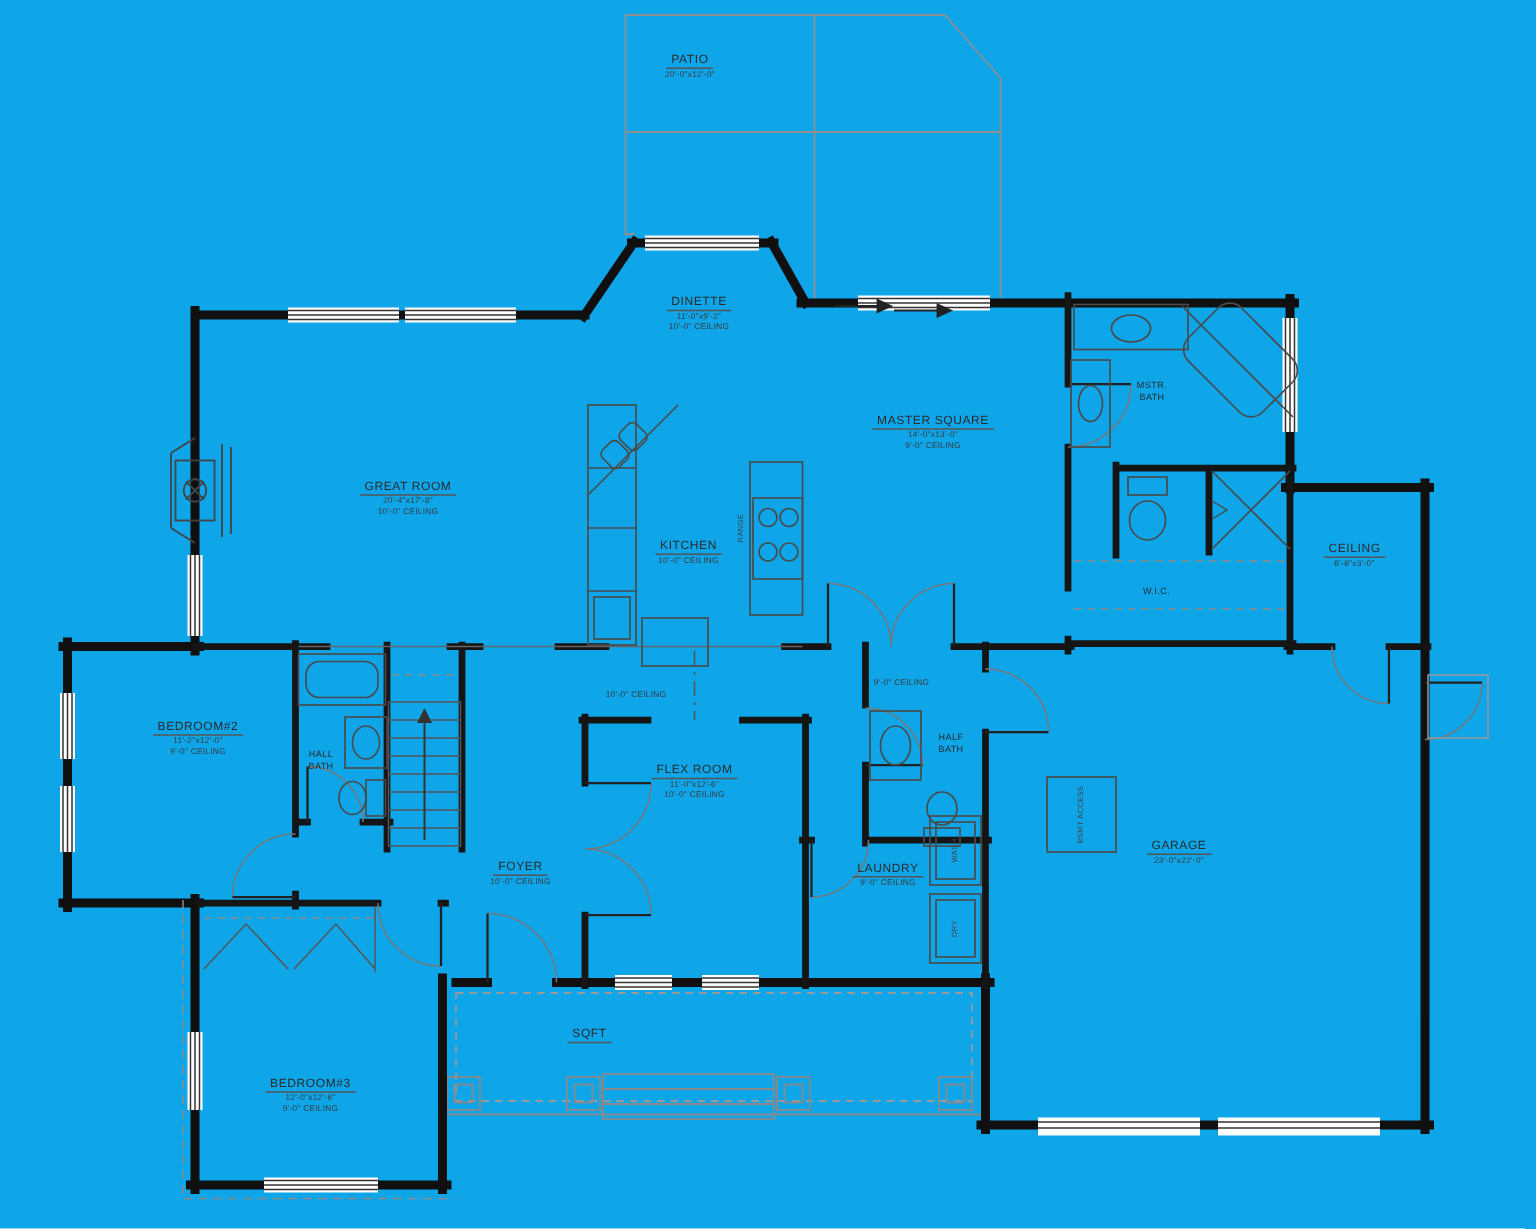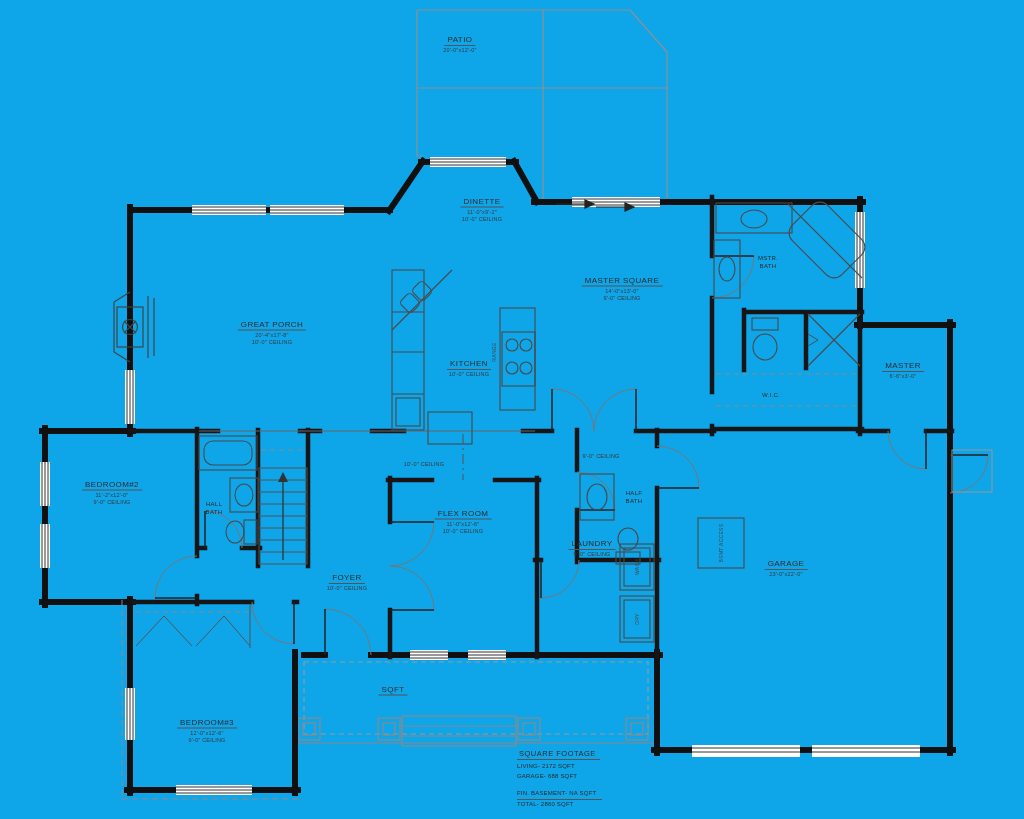--- a/index.html
+++ b/index.html
@@ -228,58 +228,58 @@
     <polygon points="594,204 585,200 585,208"></polygon>
     <polygon points="634,207 625,203 625,211"></polygon>
   </g>
 </svg>
 
 <div class="lbl" style="left:460px;top:44px">
   <span class="nm u">PATIO</span>
   <span class="dm">20'-0"x12'-0"</span>
 </div>
 
-<div class="lbl" style="left:482px;top:209px">
+<div class="lbl" style="left:466px;top:209px">
   <span class="nm u">DINETTE</span>
   <span class="dm">11'-0"x9'-2"</span>
   <span class="dm">10'-0" CEILING</span>
 </div>
 
 <div class="lbl" style="left:272px;top:332px">
-  <span class="nm u">GREAT PORCH</span>
+  <span class="nm u">GREAT ROOM</span>
   <span class="dm">20'-4"x17'-8"</span>
   <span class="dm">10'-0" CEILING</span>
 </div>
 
-<div class="lbl" style="left:469px;top:368px">
+<div class="lbl" style="left:459px;top:368px">
   <span class="nm u">KITCHEN</span>
   <span class="dm">10'-0" CEILING</span>
 </div>
 
 <div class="lbl" style="left:622px;top:288px">
   <span class="nm u">MASTER SQUARE</span>
   <span class="dm">14'-0"x13'-0"</span>
   <span class="dm">9'-0" CEILING</span>
 </div>
 
 <div class="lbl" style="left:768px;top:262px">
   <span class="sm">MSTR.</span>
   <span class="sm">BATH</span>
 </div>
 
 <div class="lbl" style="left:903px;top:370px">
-  <span class="nm u">MASTER</span>
+  <span class="nm u">CEILING</span>
   <span class="dm">6'-6"x3'-0"</span>
 </div>
 
 <div class="lbl" style="left:771px;top:396px">
   <span class="sm">W.I.C.</span>
 </div>
 
-<div class="lbl" style="left:112px;top:492px">
+<div class="lbl" style="left:132px;top:492px">
   <span class="nm u">BEDROOM#2</span>
   <span class="dm">11'-2"x12'-0"</span>
   <span class="dm">9'-0" CEILING</span>
 </div>
 
 <div class="lbl" style="left:214px;top:508px">
   <span class="sm">HALL</span>
   <span class="sm">BATH</span>
 </div>
 
@@ -287,21 +287,21 @@
   <span class="nm u">FLEX ROOM</span>
   <span class="dm">11'-0"x12'-6"</span>
   <span class="dm">10'-0" CEILING</span>
 </div>
 
 <div class="lbl" style="left:347px;top:582px">
   <span class="nm u">FOYER</span>
   <span class="dm">10'-0" CEILING</span>
 </div>
 
-<div class="lbl" style="left:592px;top:548px">
+<div class="lbl" style="left:592px;top:583px">
   <span class="nm u">LAUNDRY</span>
   <span class="dm">9'-0" CEILING</span>
 </div>
 
 <div class="lbl" style="left:634px;top:497px">
   <span class="sm">HALF</span>
   <span class="sm">BATH</span>
 </div>
 
 <div class="lbl" style="left:786px;top:568px">
@@ -325,21 +325,14 @@
 
 <div class="lbl" style="left:601px;top:455px">
   <span class="dm">9'-0" CEILING</span>
 </div>
 
 <div class="vlbl" style="left:494px;top:352px">RANGE</div>
 <div class="vlbl" style="left:637px;top:567px">WASH</div>
 <div class="vlbl" style="left:637px;top:619px">DRY</div>
 <div class="vlbl" style="left:721px;top:543px">BSMT ACCESS</div>
 
-<div class="sqft" style="left:517px;top:742px">
-  <div class="sq-title">SQUARE FOOTAGE</div>
-  <div class="sq-line">LIVING- 2172 SQFT</div>
-  <div class="sq-line">GARAGE- 688 SQFT</div>
-  <div class="sq-line sq-underline">FIN. BASEMENT- NA SQFT</div>
-  <div class="sq-line">TOTAL- 2860 SQFT</div>
-</div>
 
 </div>
 
 </body></html>

